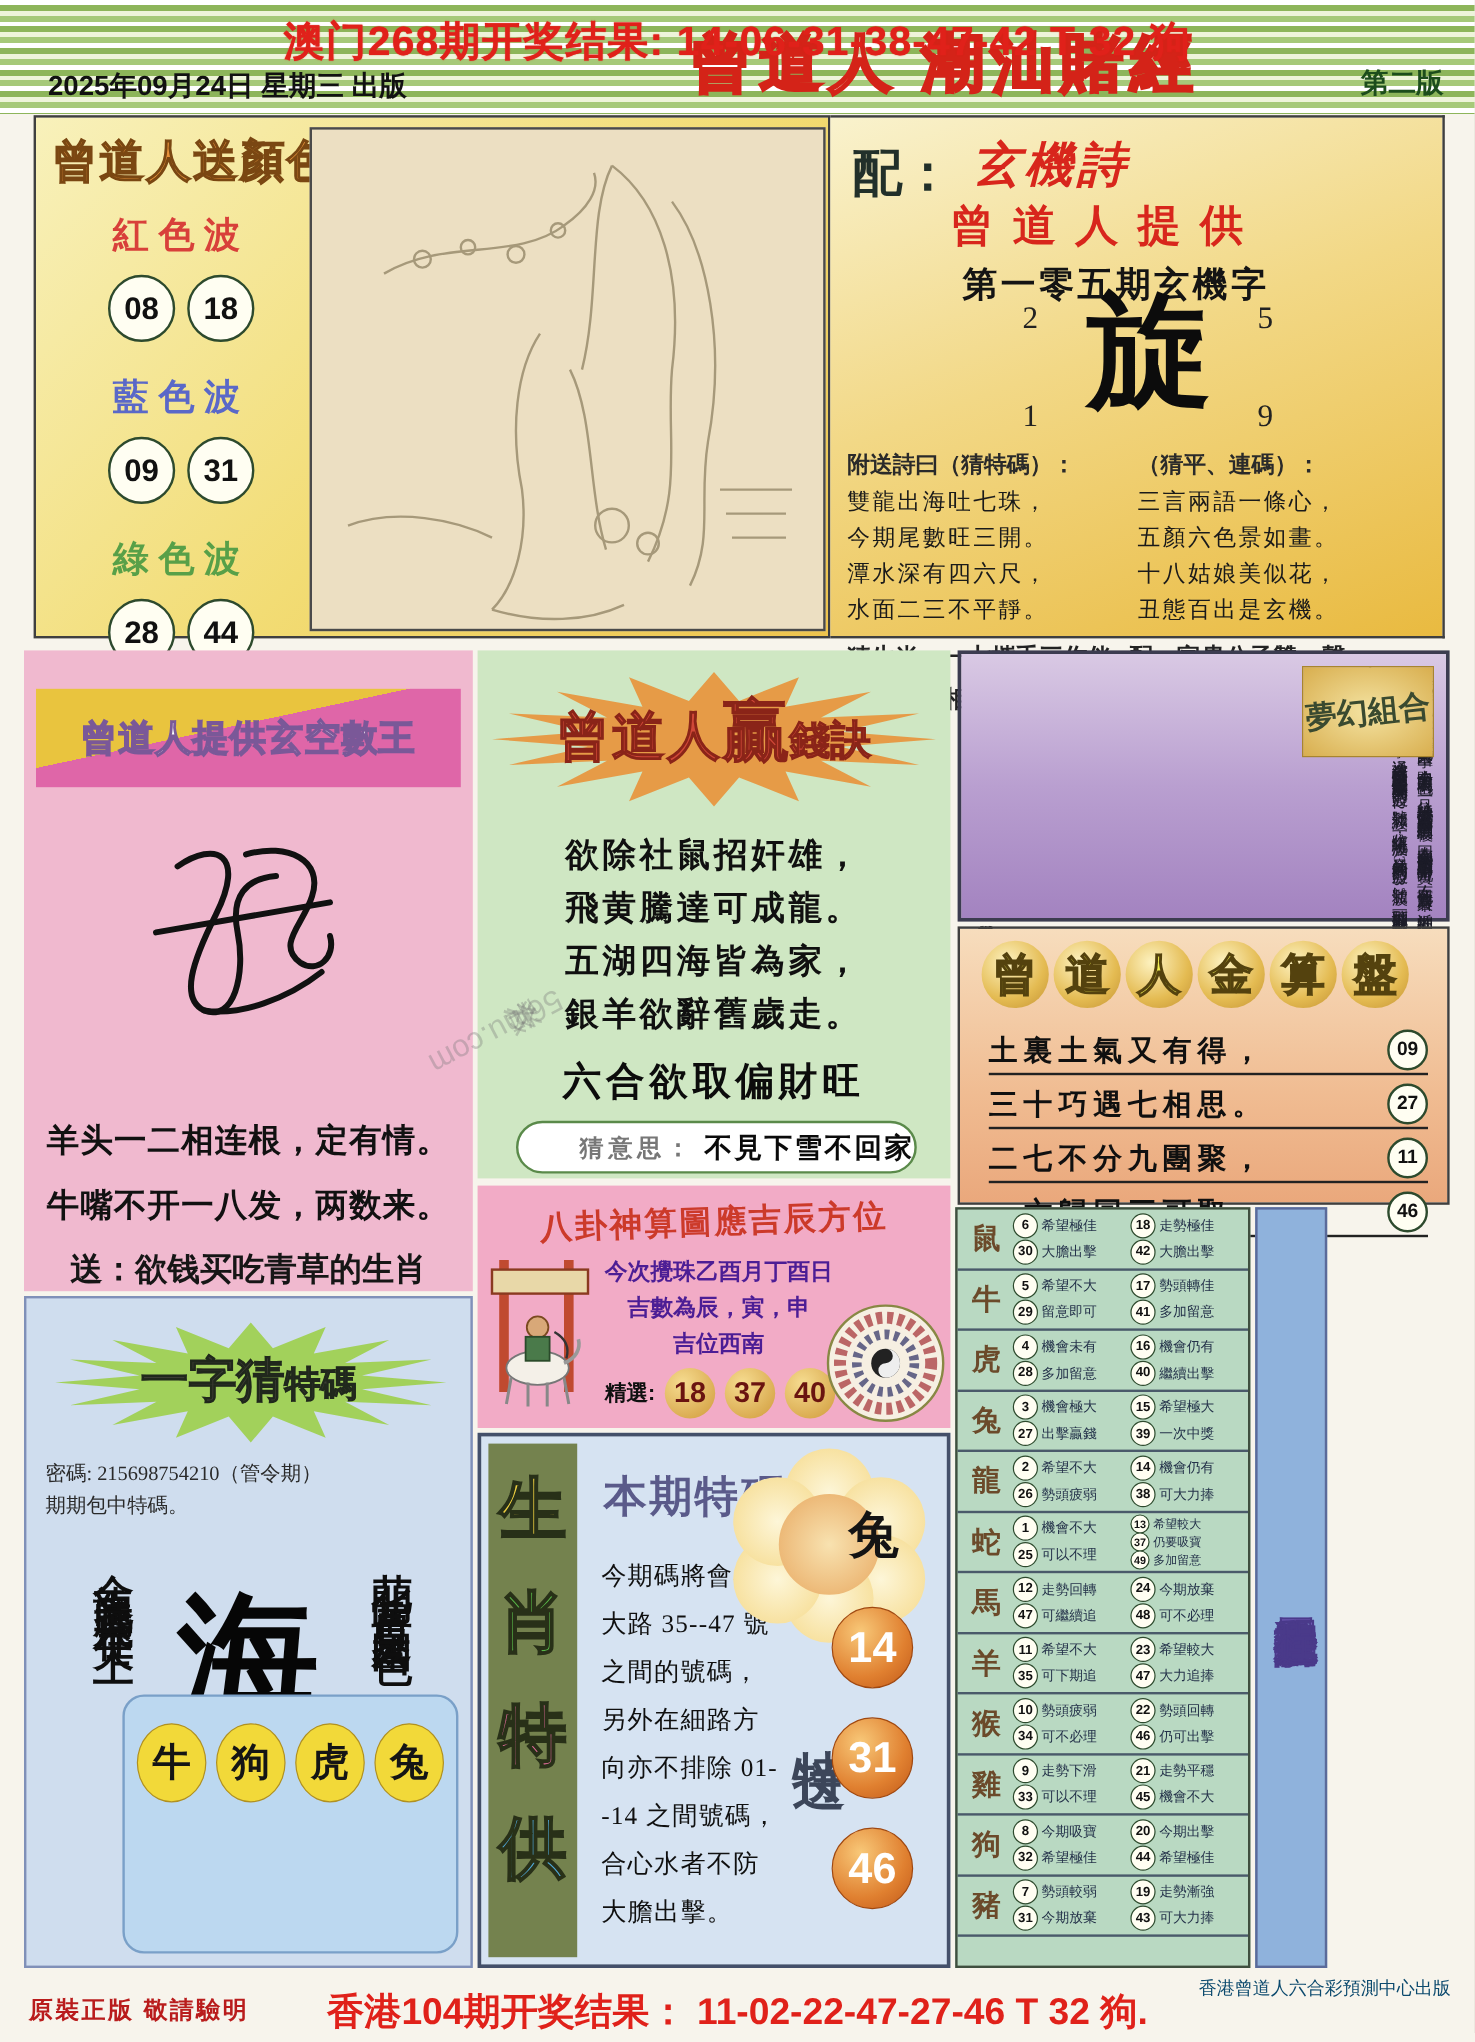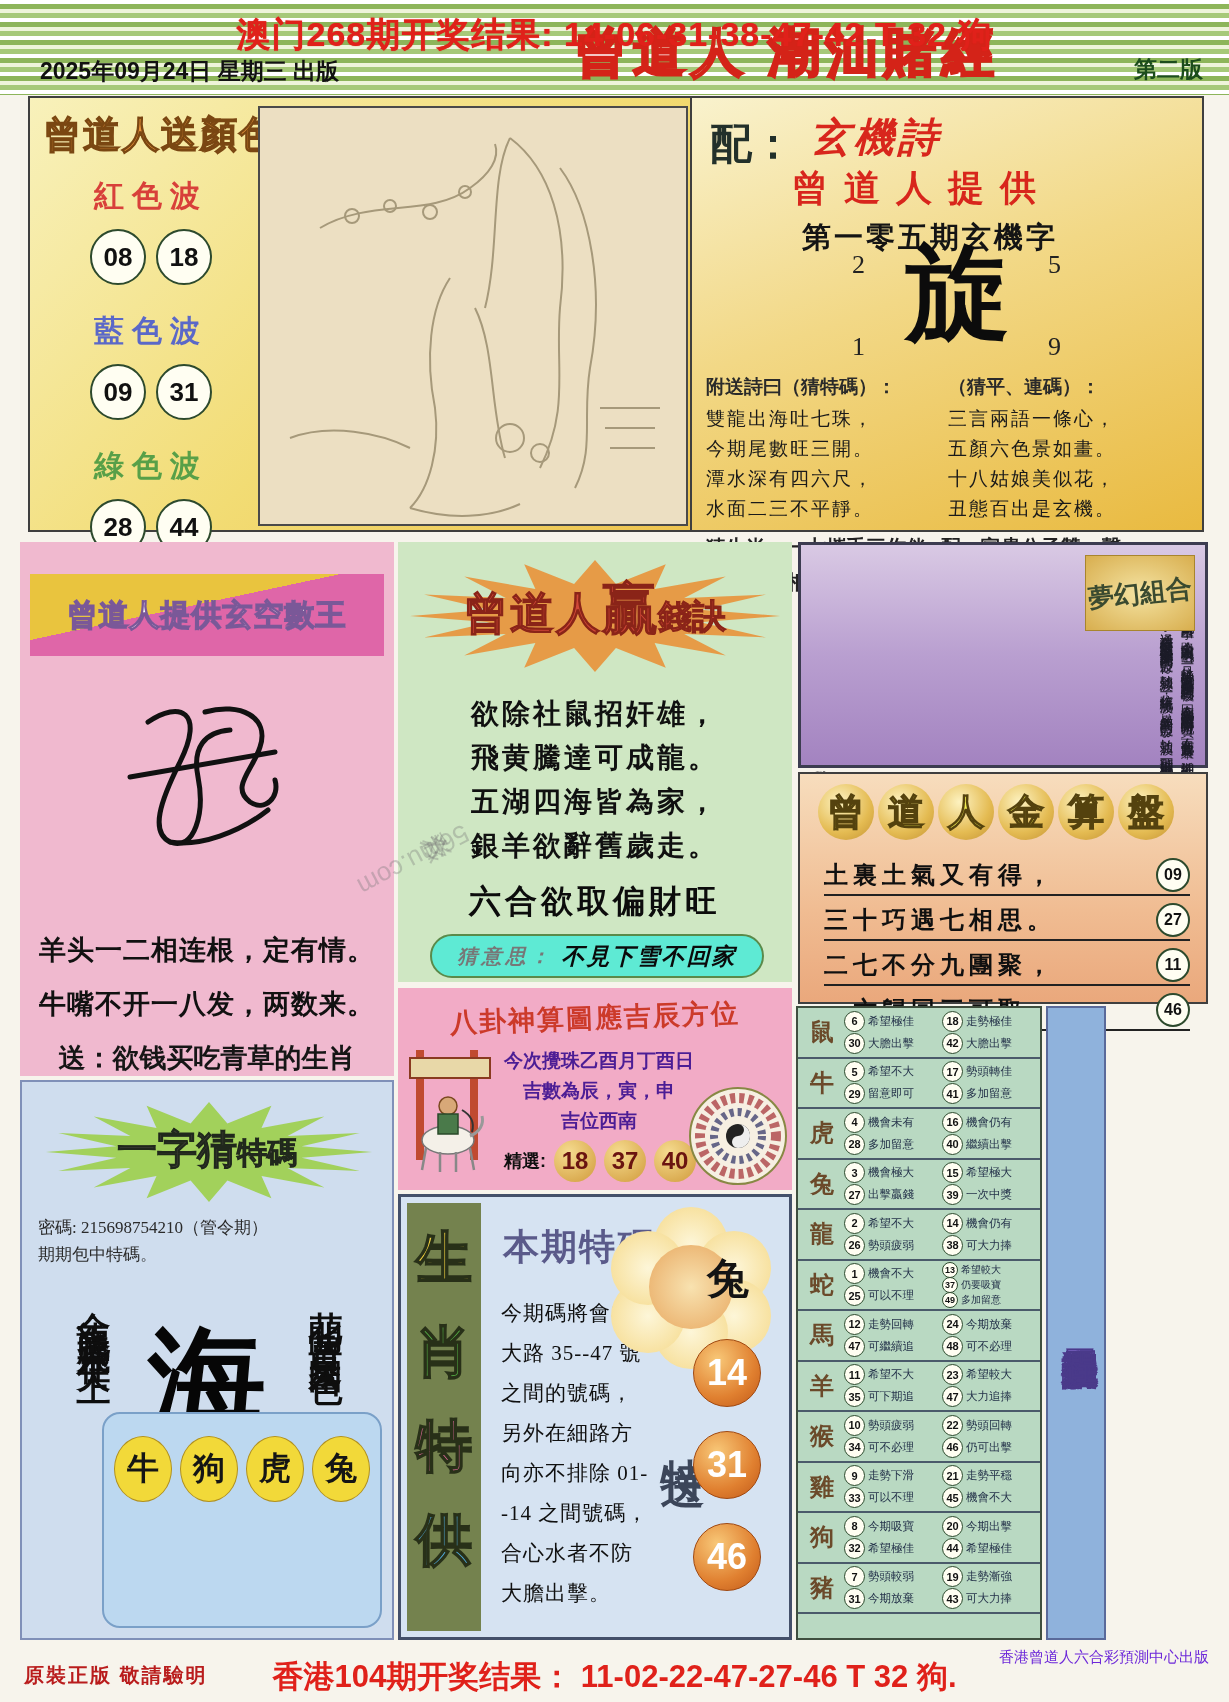--- a/index.html
+++ b/index.html
@@ -56,22 +56,22 @@
   
   .pD{left:398px;top:542px;width:394px;height:440px;background:#cfe7c3;border:none;}
   .burst-holder{position:absolute;left:10px;top:14px;width:374px;height:120px;}
   .burst-holder svg{position:absolute;left:0;top:0;}
   .pD-title{position:absolute;left:0;top:30px;width:100%;text-align:center;font-weight:bold;
     color:#d04838;-webkit-text-stroke:1px #8a2418;font-family:"Liberation Serif",serif;}
   .pD-title .big{font-size:44px;letter-spacing:2px;} .pD-title .bigger{font-size:56px;} .pD-title .small{font-size:34px;}
   .pD-poem{position:absolute;left:0;top:150px;width:100%;text-align:center;}
   .pD-poem div{font-size:28px;font-weight:bold;font-family:"Liberation Serif",serif;color:#101010;line-height:44px;letter-spacing:3px;}
   .pD-sub{position:absolute;left:0;top:338px;width:100%;text-align:center;font-size:32px;font-weight:bold;color:#0c0c0c;letter-spacing:4px;}
-  .pD-hint{position:absolute;left:32px;top:392px;width:330px;height:40px;background:#5eead4;border:2px solid #5a8a4a;border-radius:22px;
-    display:flex;align-items:center;justify-content:center;gap:8px;font-style:italic;}
+  .pD-hint{position:absolute;left:32px;top:392px;width:330px;height:40px;background:#ffffff;border:2px solid #5a8a4a;border-radius:22px;
+    display:flex;align-items:center;justify-content:flex-end;gap:8px;}
   .pD-hint .lab{font-size:20px;font-weight:bold;color:#777;letter-spacing:4px;}
   .pD-hint .val{font-size:23px;font-weight:bold;color:#0a0a0a;letter-spacing:2px;}
   
   .pE{left:798px;top:542px;width:410px;height:226px;background:linear-gradient(180deg,#d9c9e4 0%,#b99fd0 50%,#a383c0 100%);border:3px solid #3c3c50;}
   .pE-text{position:absolute;right:8px;top:8px;width:394px;height:204px;writing-mode:vertical-rl;
     font-size:13.5px;line-height:1.55;color:#1c1c28;font-family:"Liberation Serif",serif;letter-spacing:1px;}
   .pE-badge{position:absolute;right:10px;top:10px;width:108px;height:74px;background:radial-gradient(#f4e3a2,#d8ae4e);
     border:1px solid #a8852e;display:flex;align-items:center;justify-content:center;}
   .pE-badge span{font-size:26px;font-weight:bold;color:#3a4a30;font-family:"Liberation Serif",serif;transform:rotate(-6deg);}
   .pE-sig{position:absolute;left:10px;bottom:6px;writing-mode:vertical-rl;font-size:15px;font-weight:bold;color:#14141c;}
@@ -141,21 +141,21 @@
   .z-pair .circ{width:19px;height:19px;font-size:11px;border-width:1.5px;flex:none;}
   .z-pair .ph{font-size:11.5px;color:#24324a;font-family:Liberation Serif, serif;white-space:nowrap;}
   .z-cell.tri .z-pair{height:15px;} .z-cell.tri .circ{width:14px;height:14px;font-size:9px;} .z-cell.tri .ph{font-size:10px;}
   
   .pK{left:1046px;top:1006px;width:60px;height:634px;background:#8fb2dc;border:2px solid #5a6a9a;}
   .pK-text{width:100%;height:100%;writing-mode:vertical-rl;text-align:center;font-size:36px;font-weight:bold;
     color:#7b64c4;font-family:"Liberation Serif",serif;-webkit-text-stroke:.6px #4a3a8a;}
   
   .ft-left{position:absolute;left:24px;top:1662px;font-size:20px;font-weight:bold;color:#b91c1c;letter-spacing:2px;}
   .ft-center{position:absolute;left:0;top:1656px;width:100%;text-align:center;font-size:31px;font-weight:bold;color:#e0211a;}
-  .ft-right{position:absolute;right:20px;top:1648px;font-size:15px;color:#6d28d9;}
+  .ft-right{position:absolute;right:20px;top:1648px;font-size:15px;color:#0c4a6e;}
   .wm{position:absolute;color:rgba(120,120,120,.35);font-size:26px;transform:rotate(62deg);left:396px;top:800px;writing-mode:vertical-rl;}
 </style>
 </head>
 <body>
 
 <div class="page">
 
   <div class="hdr-stripes"></div>
   <div class="masthead">曾道人 潮汕賭經</div>
   <div class="top-result">澳门268期开奖结果: 14-06-31-38-47-42 T 32 狗</div>

